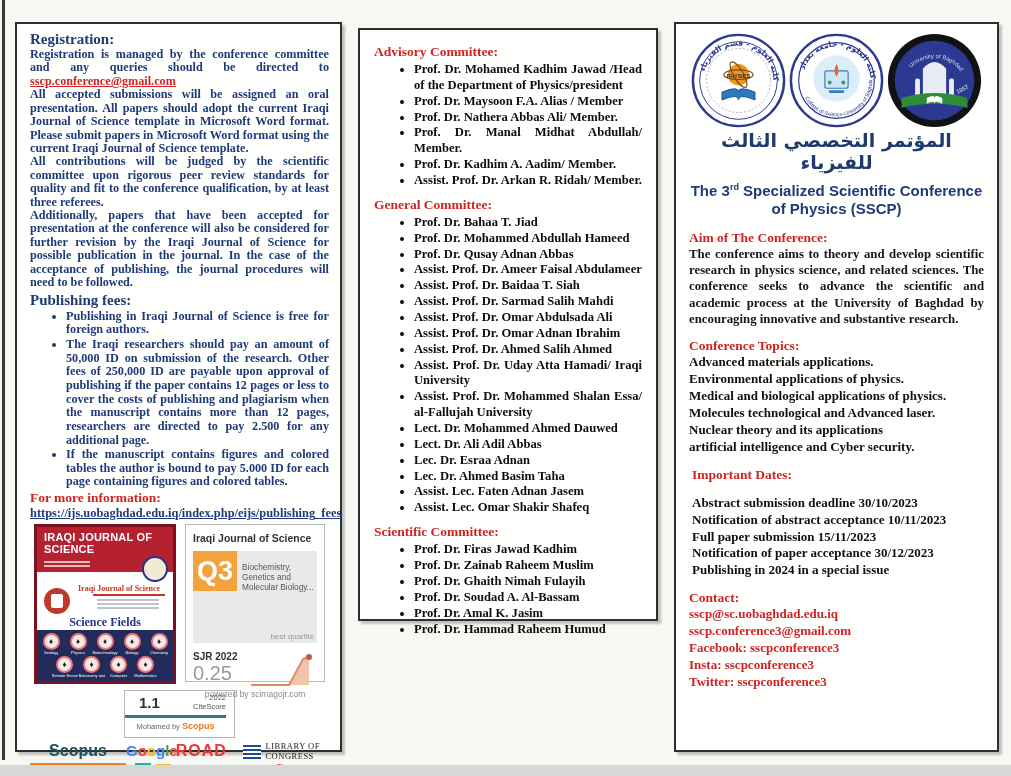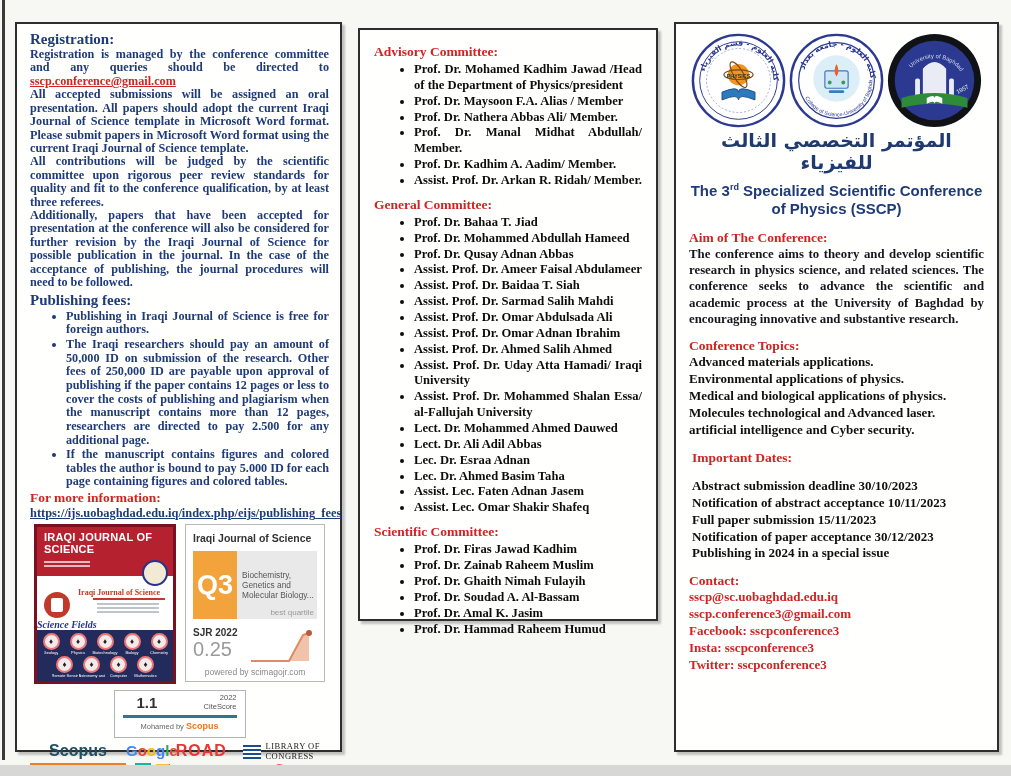--- a/index.html
+++ b/index.html
@@ -30,44 +30,44 @@
   .cover-title { color:#fff; font-family:"Liberation Sans",sans-serif; font-weight:700; font-size:11px; line-height:1.05; letter-spacing:0.2px; }
   .cover-tiny { margin-top:6px; width:46px; height:2px; background:#e9b9bd; box-shadow:0 4px 0 #e9b9bd; }
   .cover-seal { position:absolute; right:5px; bottom:-10px; width:26px; height:26px; border-radius:50%; background:#f2ead4; border:2px solid #27348b; }
   .cover-mid { flex:1; position:relative; padding-top:12px; }
   .cover-logo { position:absolute; left:7px; top:16px; width:26px; height:26px; border-radius:50%; background:#c0392b; }
   .cover-logo:after { content:""; position:absolute; left:7px; top:6px; width:12px; height:14px; background:#fff; border-radius:2px; }
   .cover-mid-title { text-align:center; margin-left:28px; font-size:8px; font-weight:700; color:#c0392b; }
   .cover-underline { margin:1px auto 3px 56px; width:72px; height:2px; background:#c0392b; }
   .cover-lines { margin:0 auto 0 60px; width:62px; }
   .cover-lines div { height:2px; background:#bfc3cc; margin-bottom:2px; }
-  .cover-sf { font-size:10px; font-weight:700; color:#27348b; margin-top:6px;font-style:italic; }
+  .cover-sf { text-align:center; font-size:12px; font-weight:700; color:#27348b; margin-top:6px; }
   .cover-bottom { background:#232a5c; padding:3px 2px 2px 2px; }
   .frow { display:flex; justify-content:center; gap:3px; margin-bottom:1px; }
   .field { display:flex; flex-direction:column; align-items:center; width:24px; }
   .fcirc { width:17px; height:17px; border-radius:50%; background:#f6e9e9; border:2px solid #e77; color:#222; font-size:8px; line-height:13px; text-align:center; }
   .flabel { font-size:4px; color:#fff; font-family:"Liberation Sans",sans-serif; white-space:nowrap; overflow:hidden; max-width:26px; }
 
   
   .sjr-card { width:140px; height:158px; border:1px solid #b9b9b9; background:#fff; padding:7px 7px 4px 7px; display:flex; flex-direction:column; font-family:"Liberation Sans",sans-serif; }
   .sjr-journal { font-size:10.5px; font-weight:700; color:#333; }
   .sjr-q-row { display:flex; margin-top:7px; background:#e9e9e9; }
-  .q3-box { width:44px; height:68px; background:#f2a33c; color:#fff; font-size:27px; font-weight:700; display:flex; align-items:center; justify-content:center; }
-  .q-text { flex:1; padding:20px 3px 2px 5px; display:flex; flex-direction:column; }
+  .q3-box { width:44px; height:40px; background:#f2a33c; color:#fff; font-size:27px; font-weight:700; display:flex; align-items:center; justify-content:center; }
+  .q-text { flex:1; padding:12px 3px 2px 5px; display:flex; flex-direction:column;gap:39px; }
   .q-cat { font-size:8.3px; color:#555; line-height:1.18; }
   .q-best { font-size:8px; color:#999; text-align:right; margin-top:auto; }
   .sjr-val-row { display:flex; margin-top:8px; }
   .sjr-vals { width:56px; }
   .sjr-year { font-size:10px; font-weight:700; color:#333; }
   .sjr-num { font-size:20px; color:#9a9a9a; }
   .sjr-chart { flex:1; display:flex; align-items:flex-end; }
   .sjr-powered { font-size:8.5px; color:#888; text-align:center; margin-top:auto; }
 
   
-  .cite { width:132px; height:48px; border:1px solid #b5b5b5; background:#fff; margin:6px auto 4px auto; padding:3px 8px 2px 8px; font-family:"Liberation Sans",sans-serif; }
+  .cite { width:111px; height:48px; border:1px solid #b5b5b5; background:#fff; margin:6px auto 4px auto; padding:3px 8px 2px 0; font-family:"Liberation Sans",sans-serif; }
   .cite-top { display:flex; justify-content:space-between; align-items:flex-start; }
   .cite-val { font-size:15px; color:#333; font-weight:700; margin-left:14px; }
   .cite-year { font-size:7.5px; color:#555; text-align:right; line-height:1.15; }
   .cite-rule { height:3px; background:#2b7a8c; margin-top:3px; }
   .cite-pow { font-size:7.5px; color:#666; text-align:center; margin-top:3px; }
   .cite-pow b { color:#e87722; font-size:9px; }
 
   
   .logos { display:flex; margin-top:3px; }
   .lcol { flex:1; display:flex; flex-direction:column; align-items:center; gap:3px; }
@@ -380,20 +380,21 @@
     <div class="r-h">Aim of The Conference:</div>
     <div class="r-body">The conference aims to theory and develop scientific research in physics science, and related sciences. The conference seeks to advance the scientific and academic process at the University of Baghdad by encouraging innovative and substantive research.</div>
 
     <div class="r-h">Conference Topics:</div>
     <div class="topics">
 
     <div>Advanced materials applications.</div>
         <div>Environmental applications of physics.</div>
         <div>Medical and biological applications of physics.</div>
         <div>Molecules technological and Advanced laser.</div>
+        <div>Nuclear theory and its applications</div>
         <div>artificial intelligence and Cyber security.</div>
       </div>
 
     <div class="r-h" style="padding-left:3px;">Important Dates:</div>
     <div class="dates">
 
     <div>Abstract submission deadline 30/10/2023</div>
         <div>Notification of abstract acceptance 10/11/2023</div>
         <div>Full paper submission 15/11/2023</div>
         <div>Notification of paper acceptance 30/12/2023</div>

